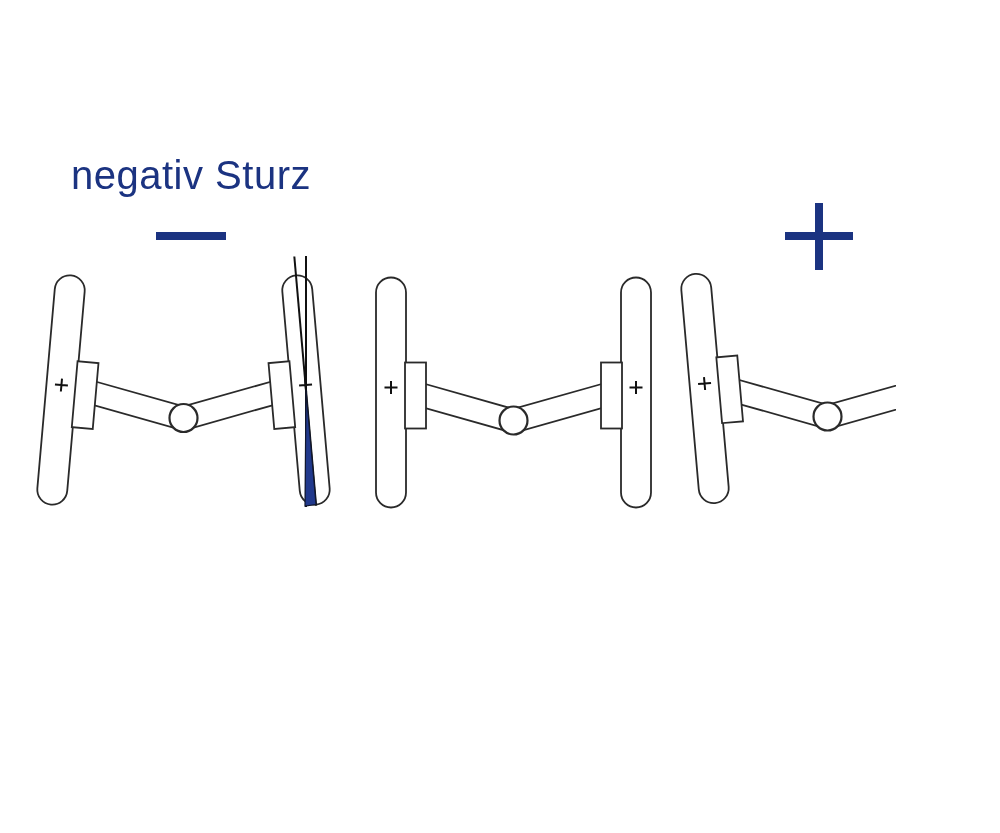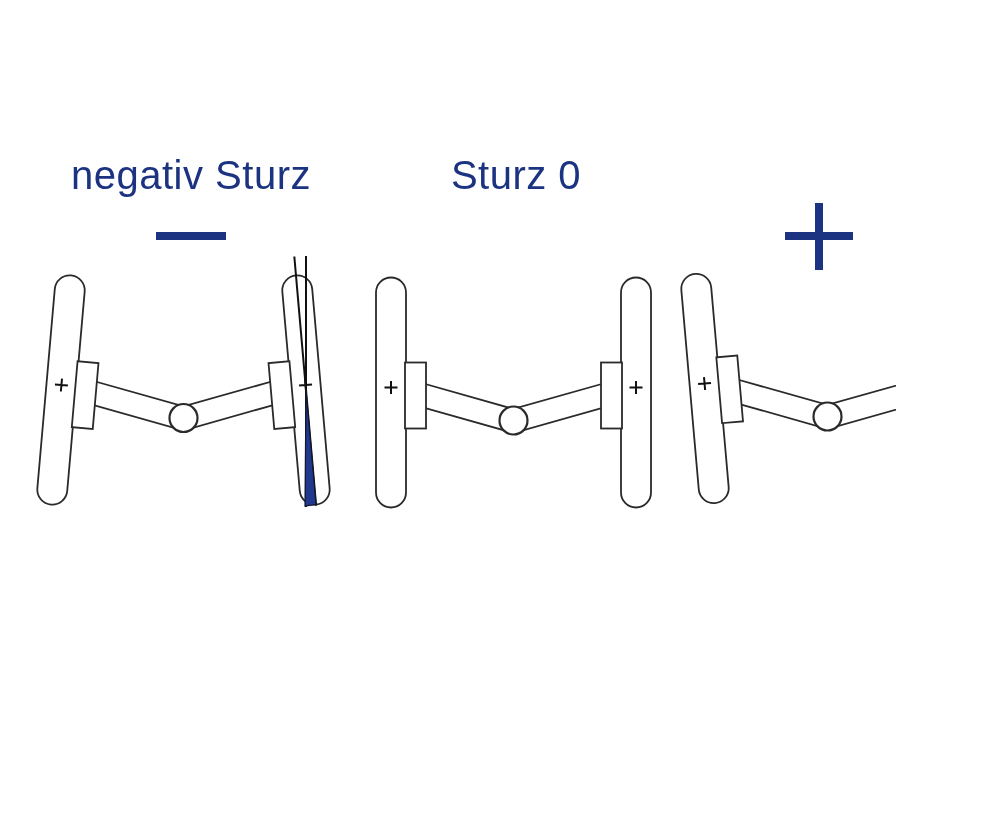--- a/index.html
+++ b/index.html
@@ -37,21 +37,20 @@
   }
   svg.diagram{position:absolute;left:0;top:0;}
 </style>
 </head>
 <body>
 
 <div class="canvas">
 
   <div class="title" style="left:191px">negativ Sturz</div>
 
-  <div class="title" style="left:516px">Sturz 0</div>
 
 
   <div class="minus-bar"></div>
 
   <div class="plus-wrap">
     <div class="plus-h"></div>
     <div class="plus-v"></div>
   </div>
 
   <svg class="diagram" id="diagram-svg" width="1000" height="833" viewBox="0 0 1000 833">

